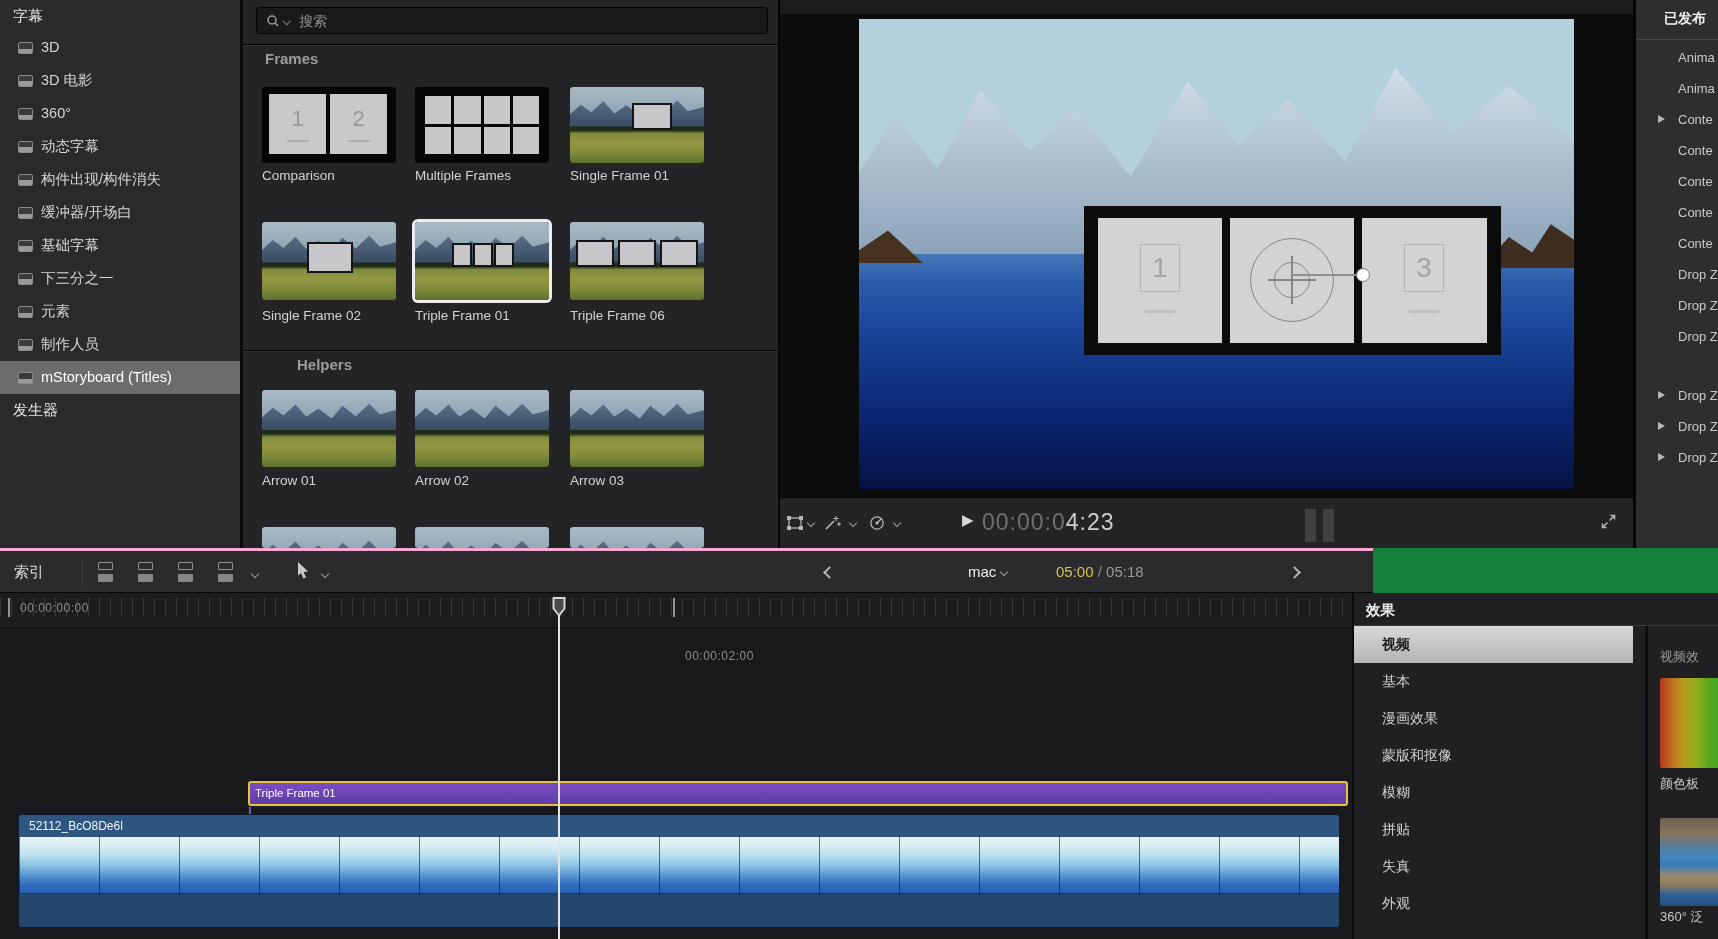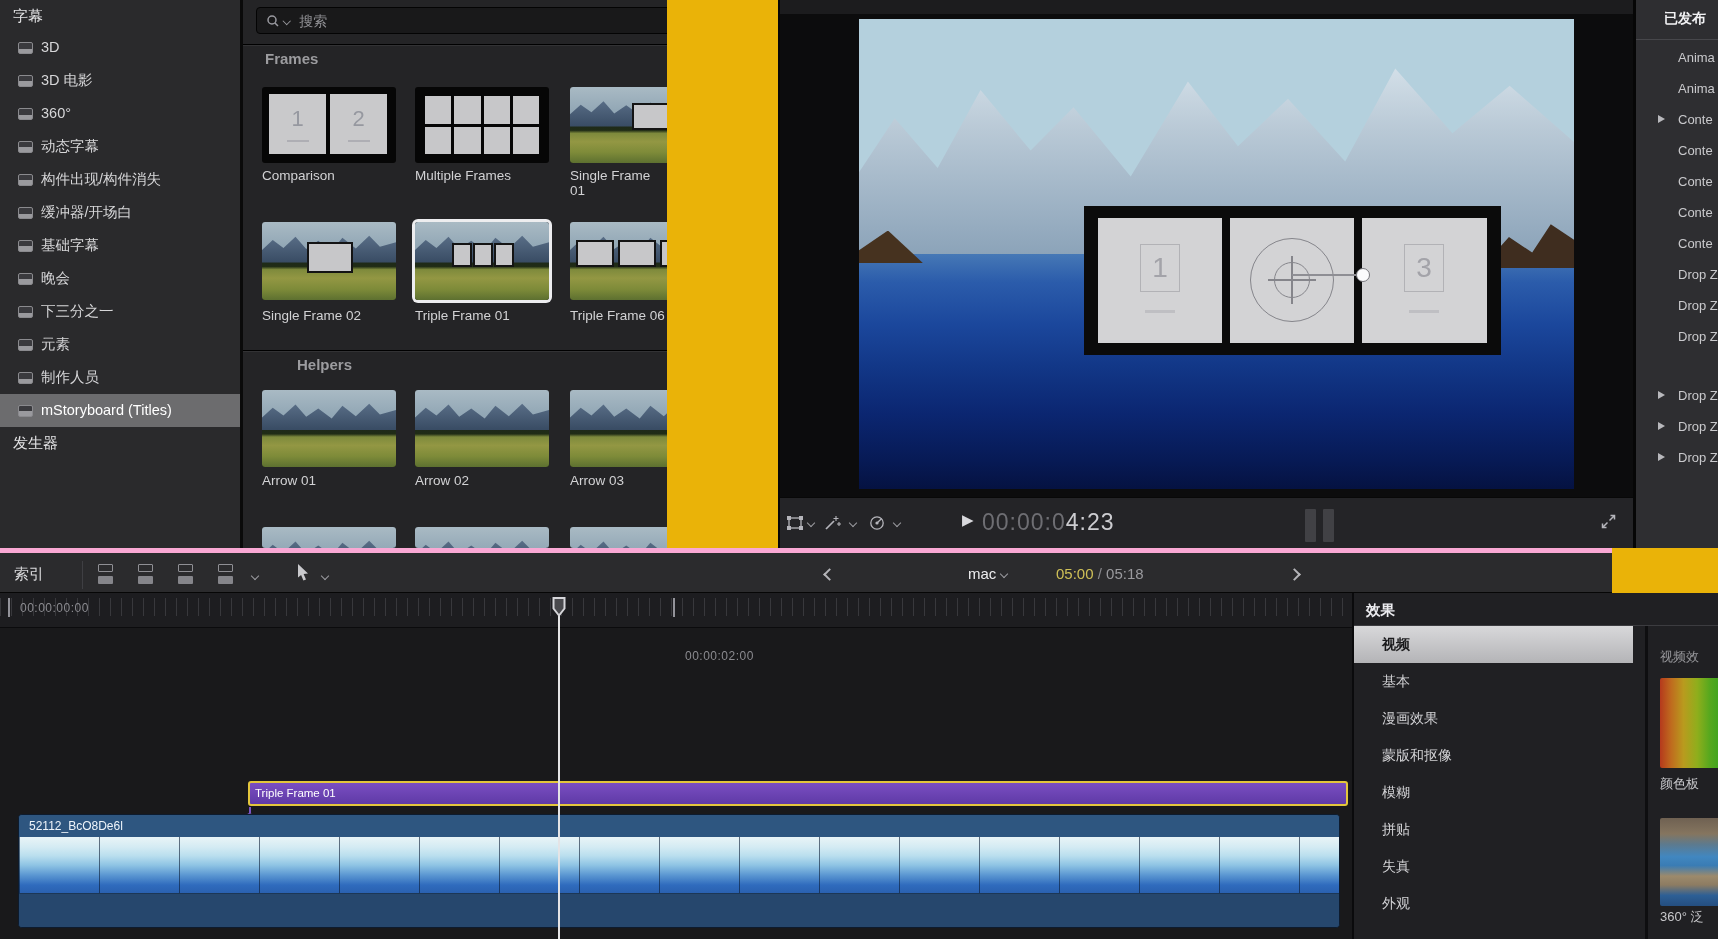--- a/index.html
+++ b/index.html
@@ -1,29 +1,29 @@
 <!DOCTYPE html>
 <html><head>
 <meta charset="utf-8">
 <style>
   html,body{margin:0;padding:0;background:#000;}
-  #app{position:relative;width:1718px;height:939px;overflow:hidden;background:#eab308;
+  #app{position:relative;width:1718px;height:939px;overflow:hidden;background:#15803d;
        font-family:"Liberation Sans","DejaVu Sans",sans-serif;color:#ddd;-webkit-font-smoothing:antialiased;}
   #app, #app *{box-sizing:border-box;}
 
   
   #sidebar{position:absolute;left:0;top:0;width:243px;height:548px;background:#2a2a2c;border-right:3px solid #0a0a0a;}
   .sb-header{height:31px;line-height:31px;padding-left:13px;font-size:15px;color:#e4e4e6;}
   .sb-item{height:33px;line-height:33px;padding-left:18px;font-size:14.5px;color:#d6d6d8;white-space:nowrap;}
   .sb-item.sel{background:#6c6c6e;color:#fff;}
   .sb-ico{display:inline-block;width:15px;height:12px;margin-right:8px;vertical-align:middle;
           border:1px solid #8a8a8e;border-radius:2px;background:linear-gradient(180deg,#3a3a3e 55%,#9a9a9e 55%);}
 
   
-  #browser{position:absolute;left:243px;top:0;width:424px;height:548px;background:#242426;overflow:hidden;}
+  #browser{position:absolute;left:243px;top:0;width:535px;height:548px;background:#242426;overflow:hidden;}
   #search-bar{position:absolute;left:13px;top:7px;width:512px;height:27px;background:#19191a;border:1px solid #040404;
               border-radius:4px;display:flex;align-items:center;padding:0 8px;}
   #search-bar input{background:transparent;border:none;outline:none;color:#cfcfd3;font-size:14px;width:100%;
                     font-family:inherit;}
   #search-bar input::placeholder{color:#8f8f93;}
   .browser-sep{position:absolute;left:0;width:100%;height:1px;background:#000;box-shadow:0 1px 0 #323234;}
   .section-title{position:absolute;left:22px;font-size:15px;font-weight:700;color:#9c9c9f;}
   .thumb{position:absolute;width:134px;border-radius:3px;overflow:hidden;background:#060606;}
   .thumb.sel{box-shadow:0 0 0 3px #ededef;}
   .thumb-label{position:absolute;font-size:13.5px;color:#d2d2d4;}
@@ -77,22 +77,22 @@
   
   #inspector{position:absolute;left:1633px;top:0;width:85px;height:548px;background:#2e2e31;border-left:3px solid #060606;overflow:hidden;}
   #insp-title{position:absolute;left:28px;top:10px;font-size:14px;font-weight:700;color:#f1f1f3;white-space:nowrap;}
   #insp-sep{position:absolute;left:0;top:39px;width:100%;height:1px;background:#47474b;}
   .insp-row{position:absolute;left:0;width:120px;height:31px;line-height:31px;font-size:13px;color:#c9c9cc;white-space:nowrap;}
   .insp-row span{position:absolute;left:42px;}
   .tri{position:absolute;left:22px;top:50%;margin-top:-4.5px;width:0;height:0;
        border-left:7px solid #b8b8bc;border-top:4.5px solid transparent;border-bottom:4.5px solid transparent;}
 
   
-  #toolbar{position:absolute;left:0;top:548px;width:1612px;height:45px;background:#2b2b2d;
-           border-top:5px solid #f9a8d4;border-bottom:1px solid #060606;}
+  #toolbar{position:absolute;left:0;top:548px;width:1373px;height:45px;background:#2b2b2d;
+           border-top:3px solid #f9a8d4;border-bottom:1px solid #060606;}
   #index-label{position:absolute;left:14px;top:12px;font-size:15px;color:#dcdcde;}
   .tb-vsep{position:absolute;left:82px;top:8px;width:1px;height:28px;background:#3f3f43;}
   .eicon{position:absolute;top:10px;width:22px;height:24px;}
   .eicon .a{position:absolute;left:2px;top:1px;width:15px;height:8px;border:1.5px solid #8f8f94;border-radius:1px;}
   .eicon .b{position:absolute;left:2px;top:13px;width:15px;height:8px;background:#85858a;border-radius:1px;}
   .navchev{position:absolute;top:17px;width:9px;height:9px;border-top:2px solid #b4b4b8;border-right:2px solid #b4b4b8;}
   #project-name{position:absolute;left:968px;top:12px;font-size:15px;color:#ededef;}
   #time-display{position:absolute;left:1056px;top:12px;font-size:15px;color:#8a8a8e;}
   #time-display .cur{color:#cfc057;}
   #time-display .tot{color:#9a9a9e;}
@@ -140,21 +140,20 @@
 
   <div id="sidebar">
     <div class="sb-header">字幕</div>
     <div class="sb-item"><span class="sb-ico"></span><span>3D</span></div>
     <div class="sb-item"><span class="sb-ico"></span><span>3D 电影</span></div>
     <div class="sb-item"><span class="sb-ico"></span><span>360°</span></div>
     <div class="sb-item"><span class="sb-ico"></span><span>动态字幕</span></div>
     <div class="sb-item"><span class="sb-ico"></span><span>构件出现/构件消失</span></div>
     <div class="sb-item"><span class="sb-ico"></span><span>缓冲器/开场白</span></div>
     <div class="sb-item"><span class="sb-ico"></span><span>基础字幕</span></div>
-    <div class="sb-item"><span class="sb-ico"></span><span>晚会</span></div>
     <div class="sb-item"><span class="sb-ico"></span><span>下三分之一</span></div>
     <div class="sb-item"><span class="sb-ico"></span><span>元素</span></div>
     <div class="sb-item"><span class="sb-ico"></span><span>制作人员</span></div>
     <div class="sb-item sel"><span class="sb-ico"></span><span>mStoryboard (Titles)</span></div>
     <div class="sb-header">发生器</div>
   </div>
 
   <div id="browser">
     <div id="search-bar">
       <svg width="20" height="14">

